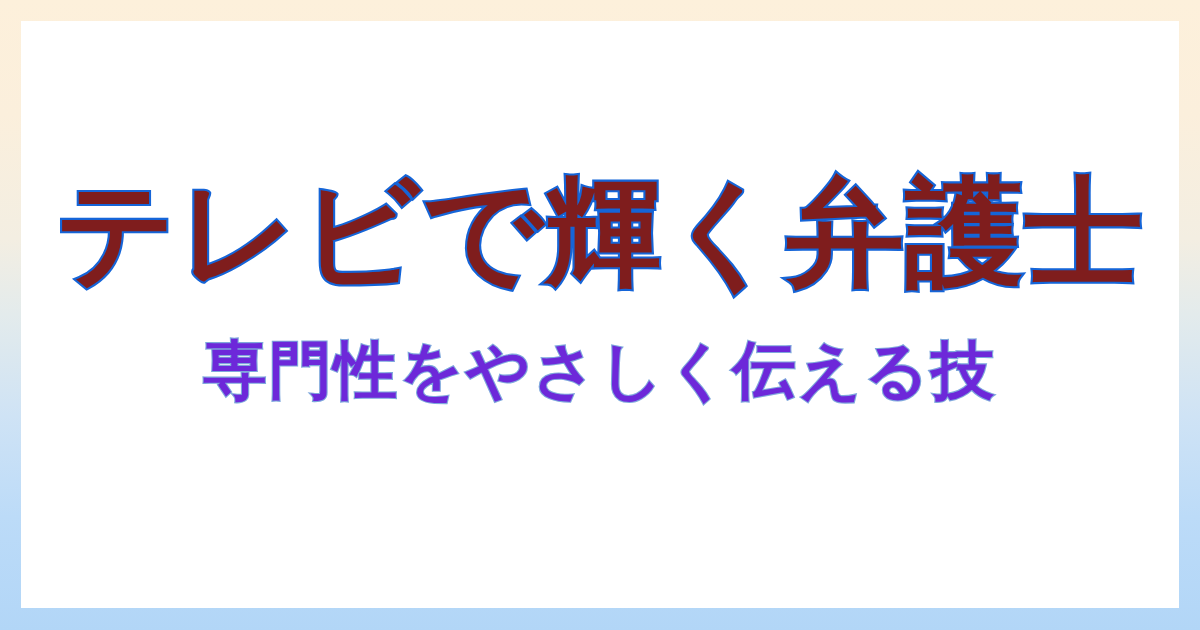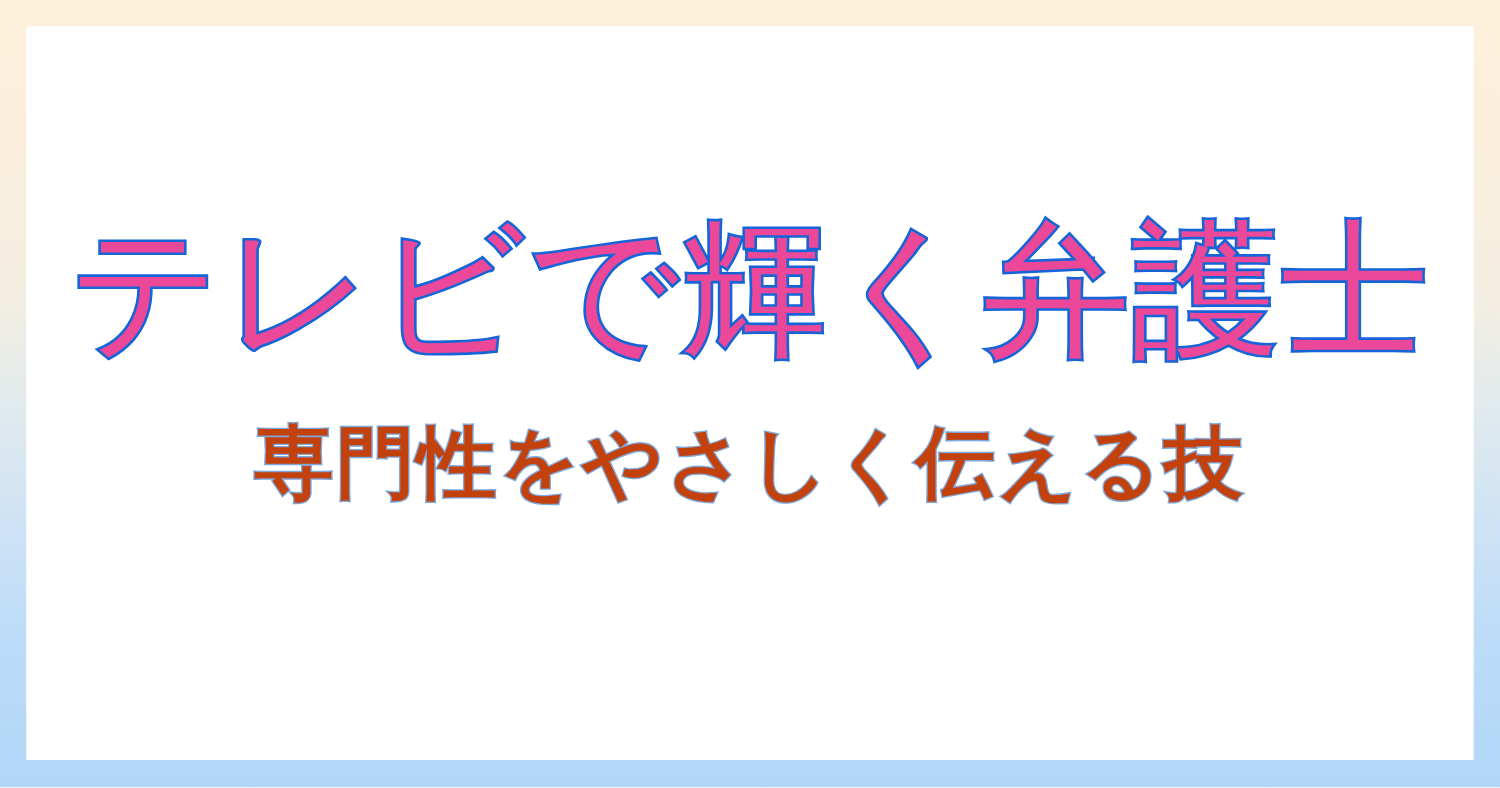--- a/index.html
+++ b/index.html
@@ -54,39 +54,39 @@
     flex-direction: column;
     align-items: center;
     justify-content: flex-start;
   }
 
   
   .headline {
     margin-top: 152px;
     font-size: 118px;
     line-height: 1.0;
-    font-weight: 400;
+    font-weight: 700;
     letter-spacing: 0.012em;
     white-space: nowrap;
-    color: #ec4899;
+    color: #7f1d1d;
     -webkit-text-stroke: 4.2px #1565d8;
     paint-order: stroke fill;
     text-rendering: geometricPrecision;
     text-align: center;
   }
 
   
   .subheadline {
     margin-top: 48px;
     font-size: 63px;
     line-height: 1.0;
     font-weight: 700;
     letter-spacing: 0.035em;
     white-space: nowrap;
-    color: #c2410c;
+    color: #6d28d9;
     -webkit-text-stroke: 2.2px #7fa8dc;
     paint-order: stroke fill;
     text-rendering: geometricPrecision;
   }
 </style>
 </head>
 <body>
 
 <div class="poster">
   <div class="card">

